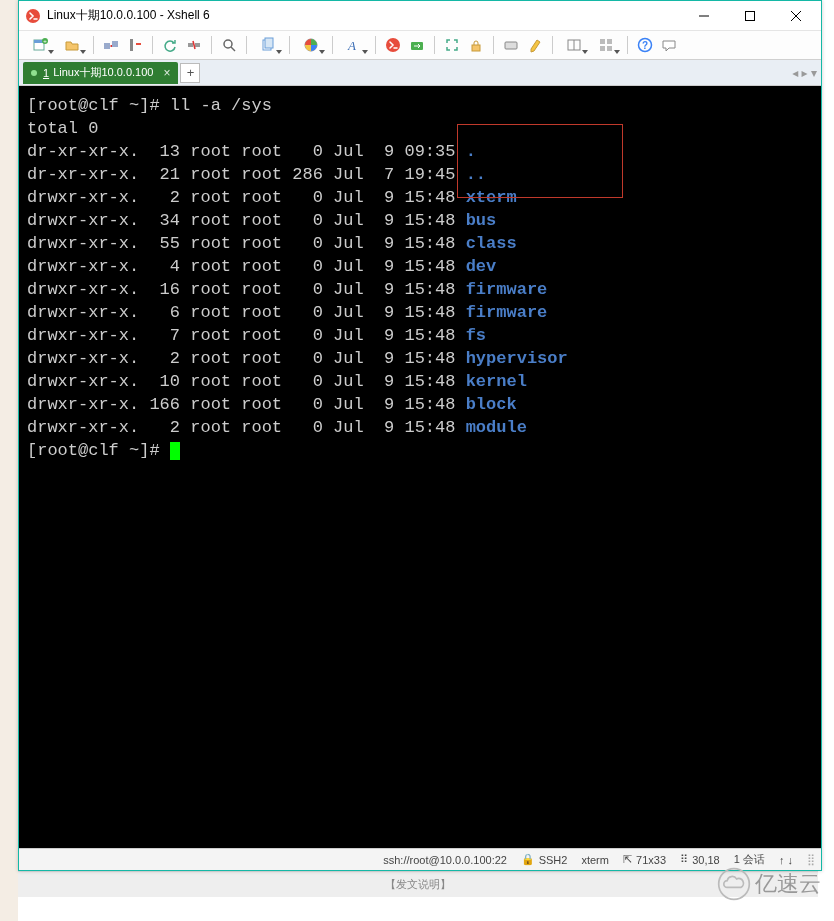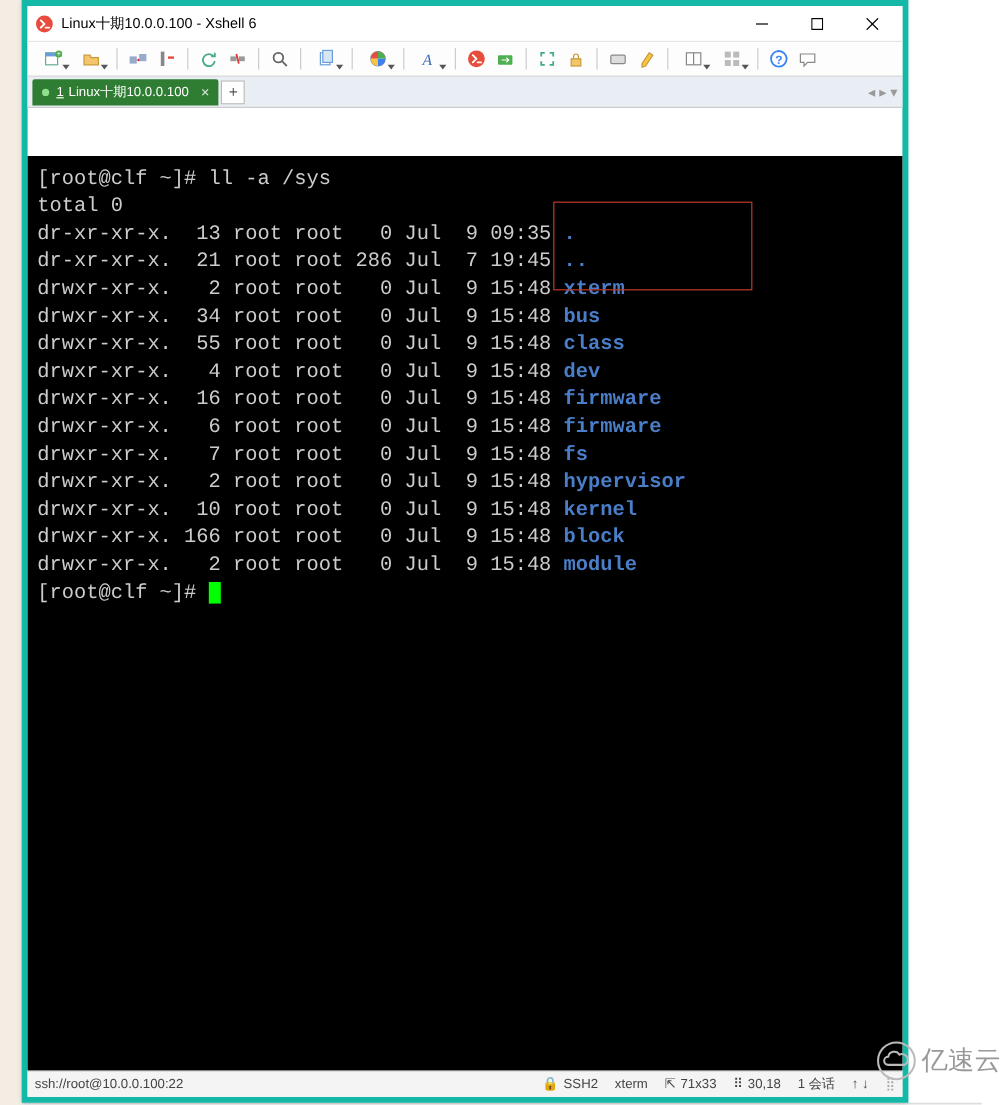--- a/index.html
+++ b/index.html
@@ -1,46 +1,46 @@
 <!DOCTYPE html>
 <html><head>
 <meta charset="utf-8">
 <style>
   * { margin:0; padding:0; box-sizing:border-box; }
   body { font-family:"Microsoft YaHei",Tahoma,sans-serif; font-size:12px; background:#fff; color:#000; width:834px; }
-  .watermark { position:fixed; right:0; bottom:20px; font-size:22px; color:#999; display:flex; align-items:center; gap:4px; pointer-events:none; z-index:50; }
+  .watermark { position:fixed; right:13px; bottom:20px; font-size:22px; color:#999; display:flex; align-items:center; gap:4px; pointer-events:none; z-index:50; }
   .watermark svg { width:34px; height:34px; }
   .page-bg { position:fixed; left:0; top:0; bottom:0; width:18px; background:#f4ede4; z-index:0; }
-  .window { position:relative; margin-left:18px; width:739px; border:5px solid #14b8a6; background:#fff; box-shadow:0 0 4px rgba(0,0,0,.2); z-index:1; }
+  .window { position:relative; margin-left:18px; width:804px; border:1px solid #14b8a6; background:#fff; box-shadow:0 0 4px rgba(0,0,0,.2); z-index:1; }
   .titlebar { display:flex; align-items:center; height:30px; padding:0 2px 0 6px; border-bottom:1px solid #e5e5e5; background:#fff; }
   .titlebar .app-icon { width:16px; height:16px; margin-right:6px; }
   .titlebar .title { flex:1; font-size:12px; }
   .winbtns { display:flex; }
   .winbtn { width:46px; height:30px; display:flex; align-items:center; justify-content:center; }
   .menubar { display:flex; gap:2px; padding:4px 8px; border-bottom:1px solid #e5e5e5; font-size:12px; }
   .menubar .menu-item { padding:2px 6px; }
   .menubar .menu-item u { text-decoration:underline; }
   .toolbar { display:flex; align-items:center; gap:2px; padding:3px 6px; border-bottom:1px solid #d0d0d0; background:#fdfdfd; }
   .toolbar .sep { width:1px; height:18px; background:#ccc; margin:0 4px; }
   .tbtn { width:22px; height:22px; display:flex; align-items:center; justify-content:center; border-radius:2px; }
   .tbtn.wide { width:30px; position:relative; }
   .tbtn .dd { position:absolute; right:1px; bottom:2px; width:0; height:0; border-left:3px solid transparent; border-right:3px solid transparent; border-top:4px solid #555; }
   .tabbar { display:flex; align-items:center; background:#e9eef4; border-bottom:1px solid #ccc; height:26px; padding-left:4px; position:relative; }
   .tab { display:flex; align-items:center; height:22px; padding:0 8px; background:#2f7d32; color:#fff; font-size:11px; border-radius:2px 2px 0 0; margin-right:2px; }
   .tab .dot { width:6px; height:6px; border-radius:50%; background:#8fe08f; margin-right:6px; }
   .tab .close-x { margin-left:10px; font-size:12px; opacity:.85; }
   .tab-add { width:20px; height:20px; display:flex; align-items:center; justify-content:center; border:1px solid #bbb; background:#fff; font-size:13px; color:#555; }
   .tabbar .arrows { position:absolute; right:4px; color:#999; font-size:12px; display:flex; gap:2px; }
-  .terminal { background:#000; color:#ccc; font-family:"Consolas","Courier New",monospace; font-size:17px; line-height:23px; padding:8px 8px 0 8px; height:762px; overflow:hidden; white-space:pre; position:relative;margin-top:40px; }
+  .terminal { background:#000; color:#ccc; font-family:"Consolas","Courier New",monospace; font-size:17px; line-height:23px; padding:8px 8px 0 8px; height:762px; overflow:hidden; white-space:pre; position:relative; }
   .terminal .g { color:#ccc; }
   .terminal .dir { color:#4a7ec8; font-weight:bold; }
   .terminal .cursor { display:inline-block; width:10px; height:18px; background:#00ff00; vertical-align:middle; }
   .red-box { position:absolute; border:1px solid #c0392b; pointer-events:none; }
   .statusbar { display:flex; align-items:center; height:22px; padding:0 6px; font-size:11px; background:#f4f4f4; border-top:1px solid #ccc; color:#444; gap:14px; }
-  .statusbar .left { flex:1; }
+  .statusbar .left { flex:1;text-align:right; }
   .statusbar .cell { display:flex; align-items:center; gap:4px; }
   .lock { color:#d9a400; }
   .below-window { margin-left:18px; width:800px; height:26px; background:#eee; border-top:1px solid #ddd; display:flex; align-items:center; justify-content:center; color:#888; font-size:11px; }
 </style>
 </head>
 <body>
 
 <div class="page-bg"></div>
 
 <div class="window">

